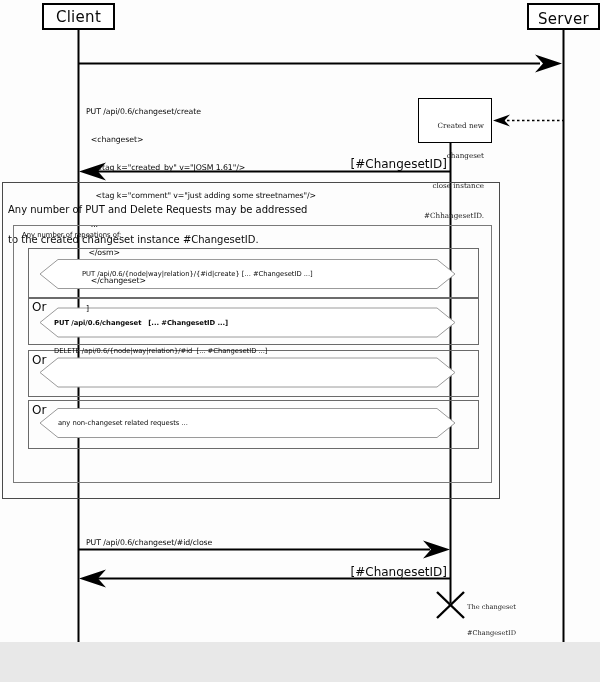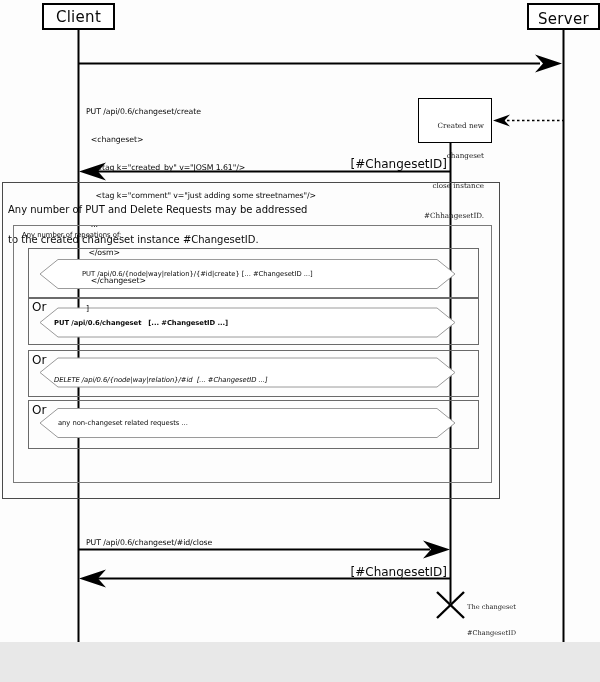--- a/index.html
+++ b/index.html
@@ -123,21 +123,21 @@
   <div class="subbox" style="top:298px;height:45px;"></div>
   <div class="subbox" style="top:350px;height:45px;"></div>
   <div class="subbox" style="top:400px;height:47px;"></div>
 
   <div class="abs orlabel" style="left:32px;top:300px;">Or</div>
   <div class="abs orlabel" style="left:32px;top:353px;">Or</div>
   <div class="abs orlabel" style="left:32px;top:403px;">Or</div>
 
   <div class="abs opttext" style="left:54px;top:270px;padding-left:28px;">PUT /api/0.6/{node|way|relation}/{#id|create} [... #ChangesetID ...]</div>
   <div class="abs opttext" style="left:54px;top:318.5px;font-weight:bold;">PUT /api/0.6/changeset   [... #ChangesetID ...]</div>
-  <div class="abs opttext" style="left:54px;top:376px;font-style:italic;">DELETE /api/0.6/{node|way|relation}/#id  [... #ChangesetID ...]</div>
+  <div class="abs opttext" style="left:54px;top:347px;">DELETE /api/0.6/{node|way|relation}/#id  [... #ChangesetID ...]</div>
   <div class="abs opttext" style="left:58px;top:419px;text-align:center;">any non-changeset related requests ...</div>
 
   <div class="abs msglabel" style="left:86px;top:538px;">PUT /api/0.6/changeset/#id/close</div>
 
   <div class="abs retlabel" style="left:330px;top:565px;width:117px;">[#ChangesetID]</div>
 
   <div class="abs closednote" style="left:467px;top:586px;">
     <div>The changeset</div>
     <div>#ChangesetID</div>
     <div>is related.</div>

